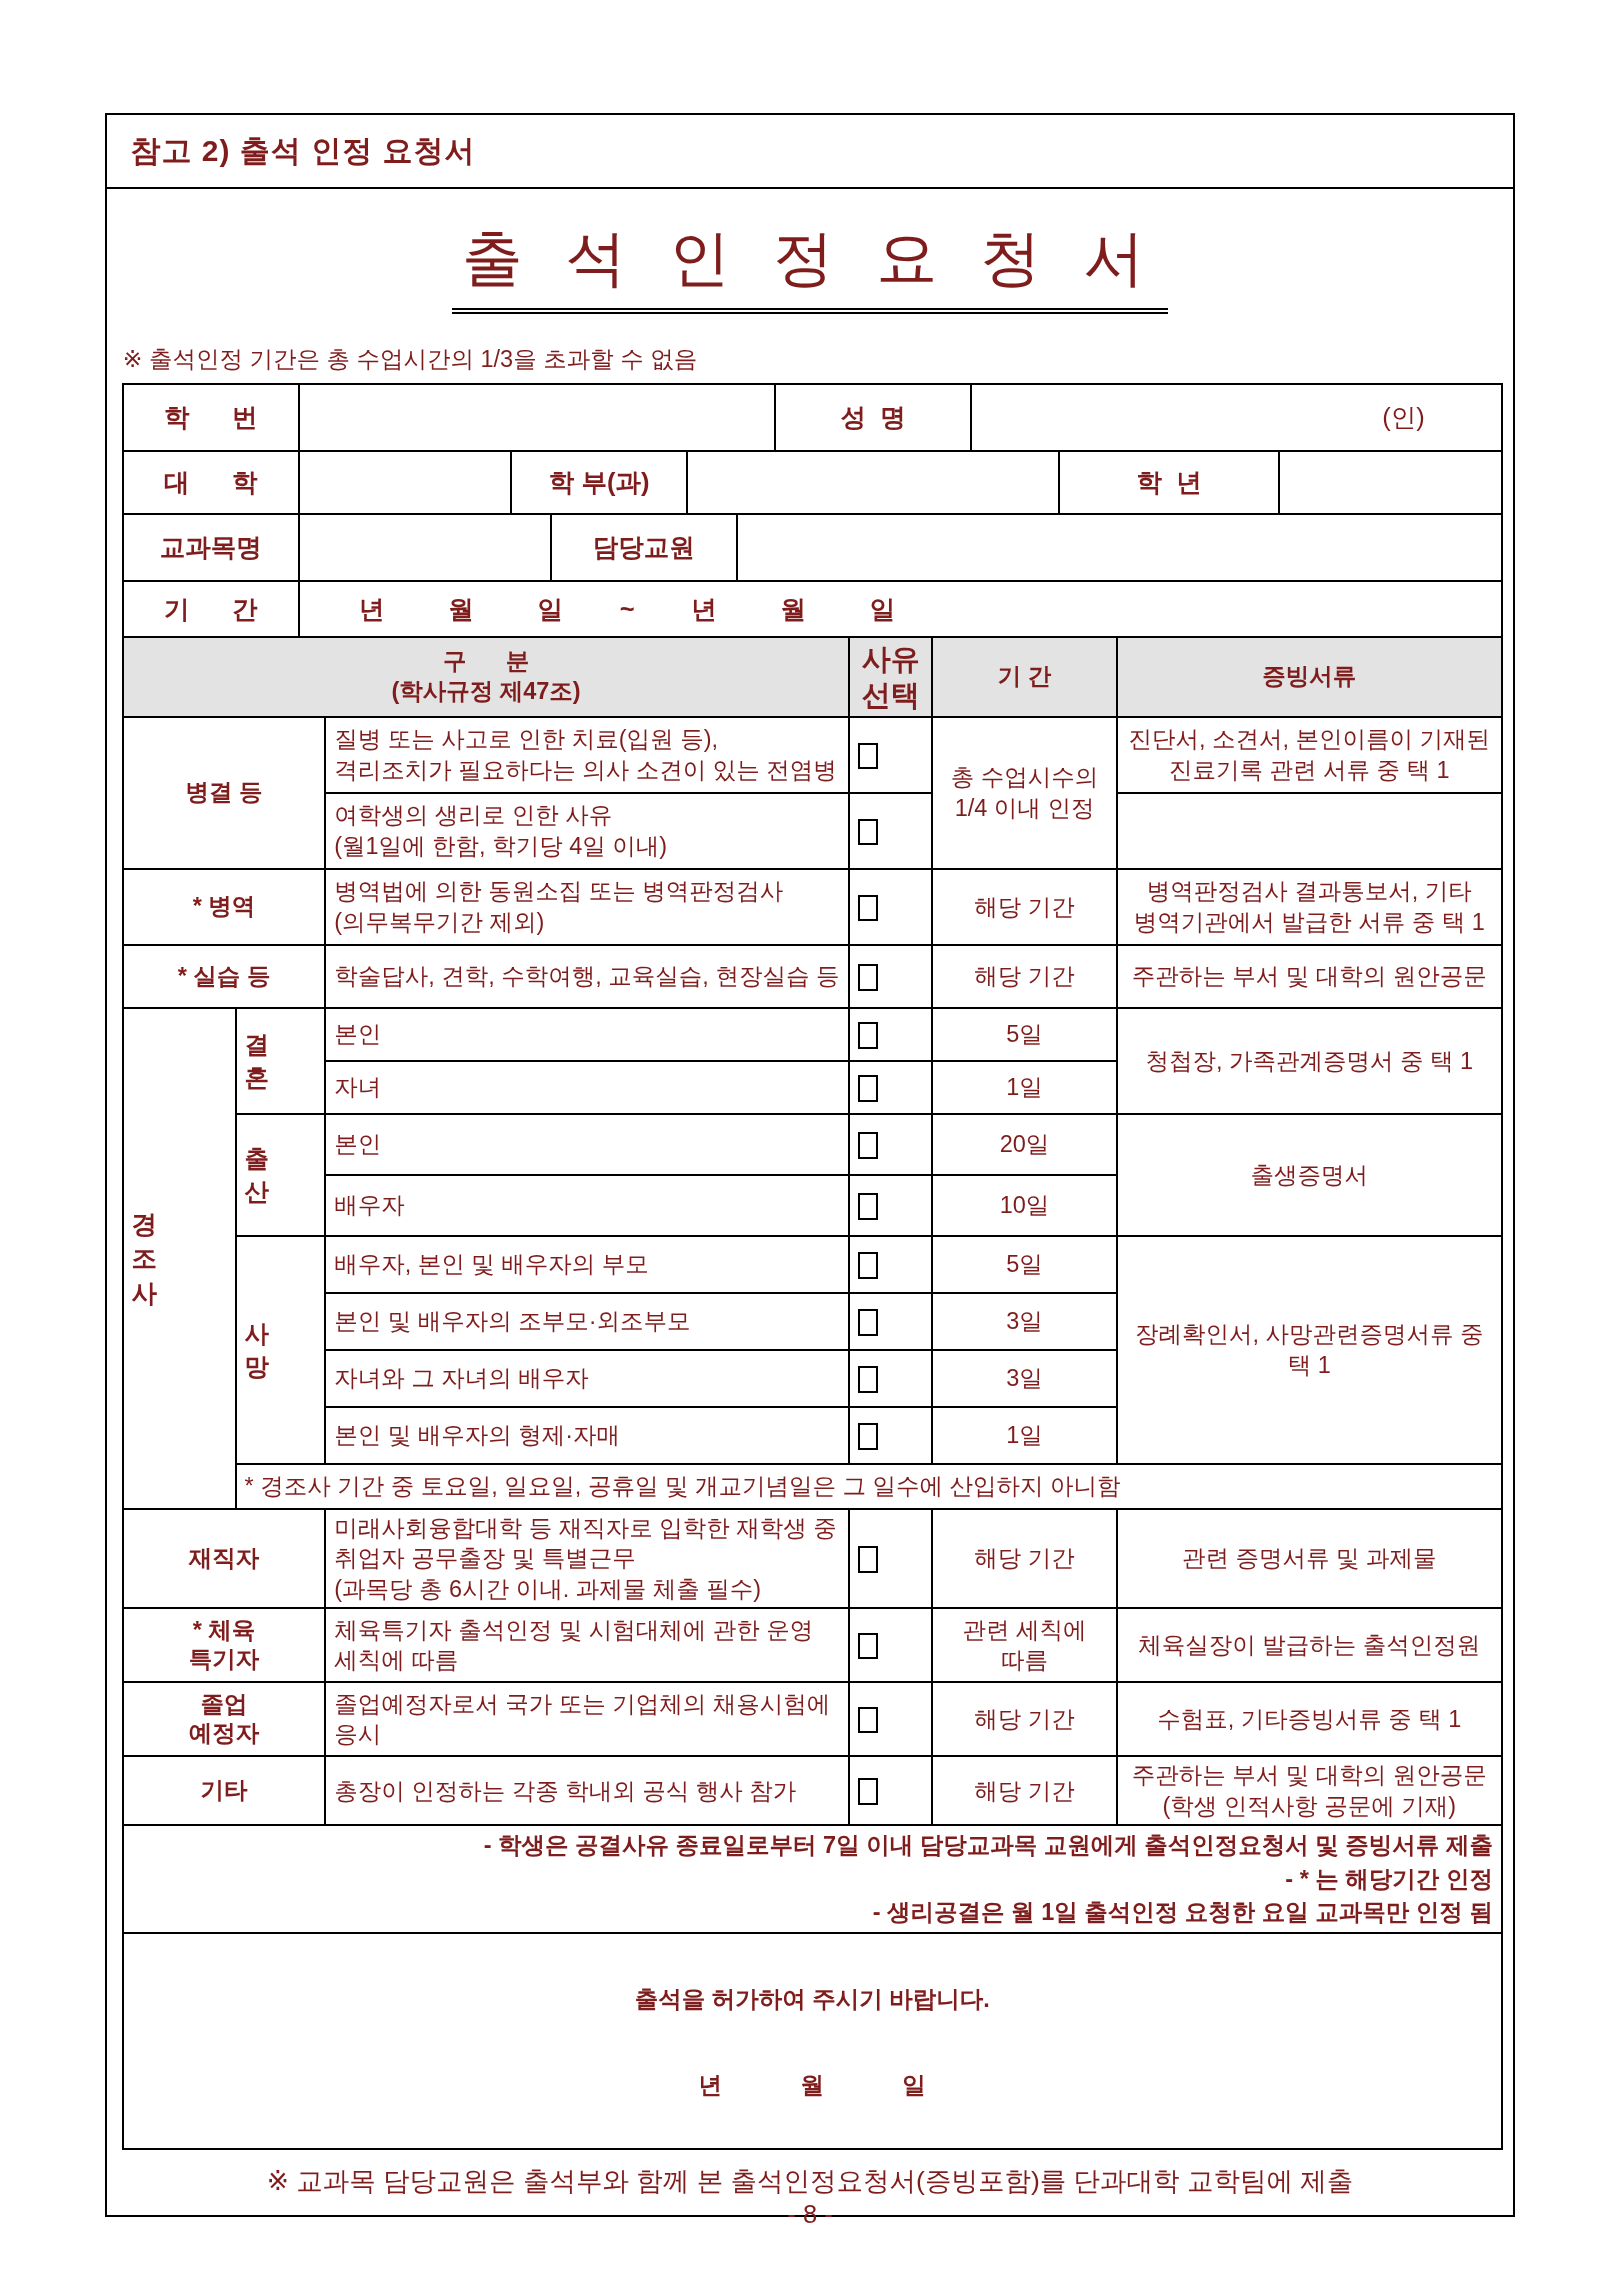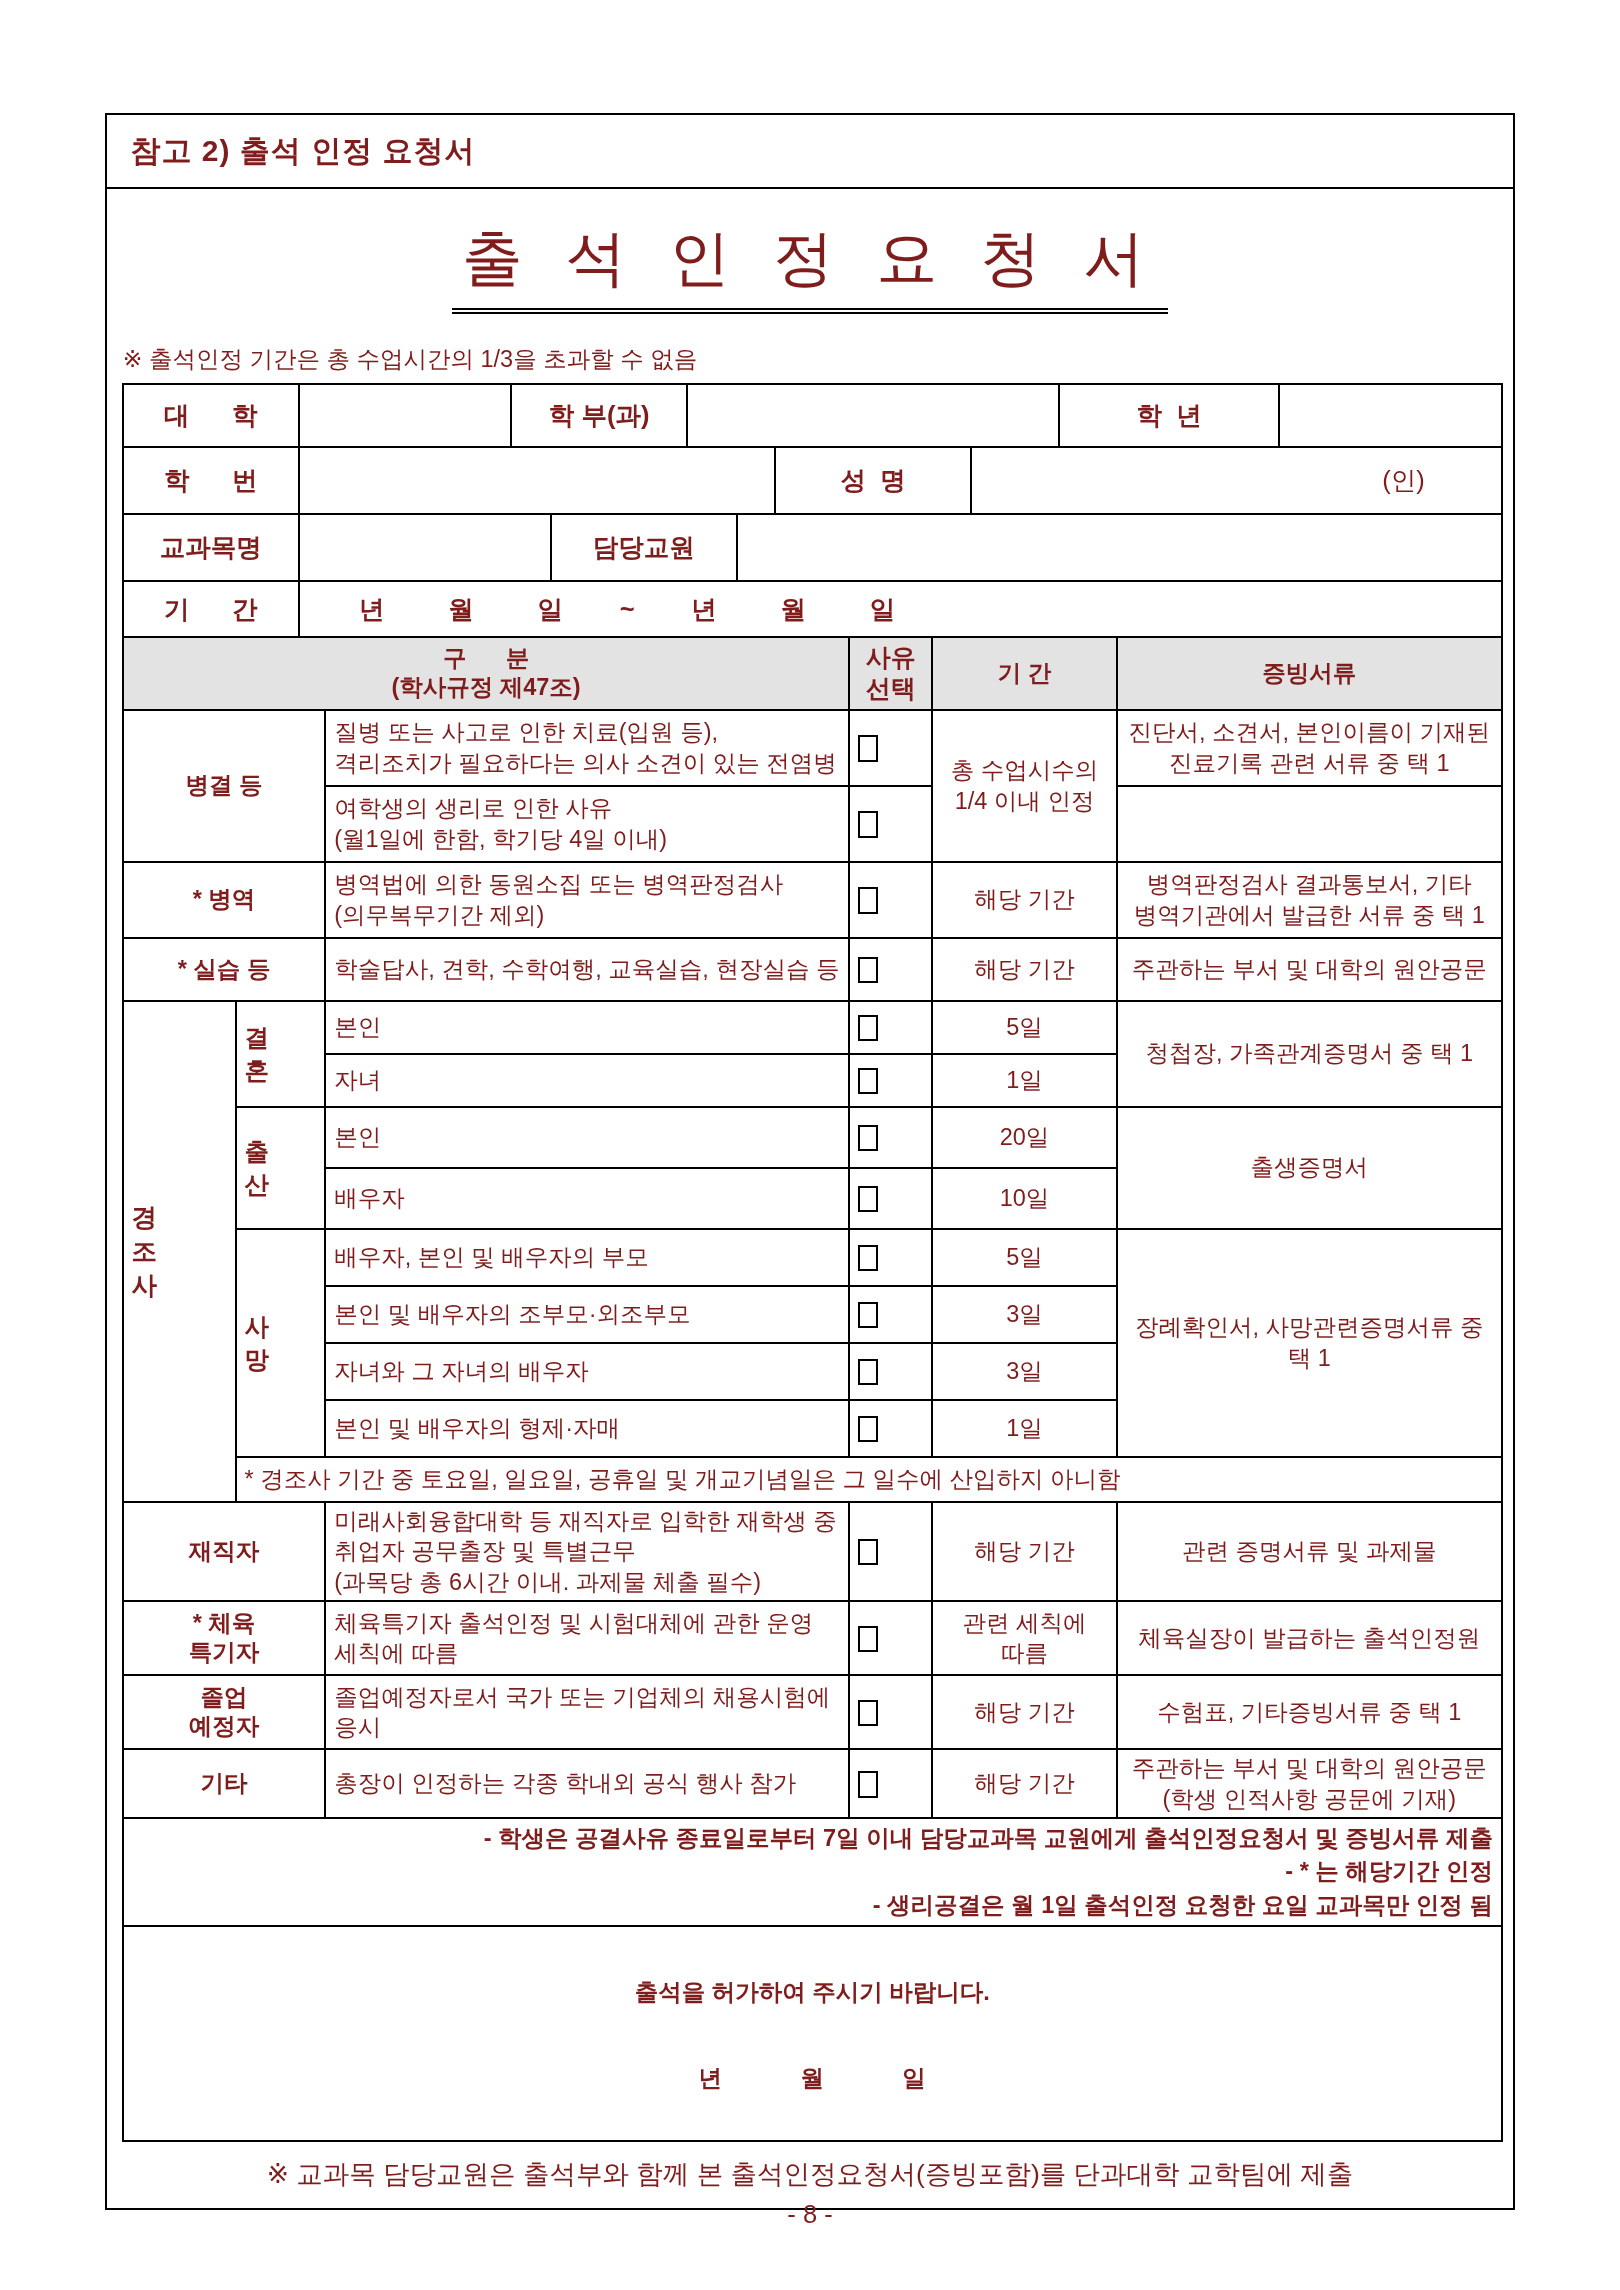--- a/index.html
+++ b/index.html
@@ -63,33 +63,33 @@
       <span>참고 2) 출석 인정 요청서</span>
     </div>
 
     <div class="title-wrap">
       <span class="form-title">출 석 인 정 요 청 서</span>
     </div>
 
     <div class="top-note">※ 출석인정 기간은 총 수업시간의 1/3을 초과할 수 없음</div>
 
     <div class="info">
+      <div class="info-row" style="height:67px;">
+        <div class="icell ilabel" style="width:12.8%;">학      번</div>
+        <div class="icell ival" style="width:34.6%;"></div>
+        <div class="icell ilabel" style="width:14.2%;">성  명</div>
+        <div class="icell ival" style="width:38.4%; justify-content:flex-end; padding-right:76px; font-size:25.5px;">(인)</div>
+      </div>
       <div class="info-row" style="height:63px;">
         <div class="icell ilabel" style="width:12.8%;">대      학</div>
         <div class="icell ival" style="width:15.4%;"></div>
         <div class="icell ilabel" style="width:12.8%;">학 부(과)</div>
         <div class="icell ival" style="width:27.0%;"></div>
         <div class="icell ilabel" style="width:16.0%;">학  년</div>
         <div class="icell ival" style="width:16.0%;"></div>
-      </div>
-      <div class="info-row" style="height:67px;">
-        <div class="icell ilabel" style="width:12.8%;">학      번</div>
-        <div class="icell ival" style="width:34.6%;"></div>
-        <div class="icell ilabel" style="width:14.2%;">성  명</div>
-        <div class="icell ival" style="width:38.4%; justify-content:flex-end; padding-right:76px; font-size:25.5px;">(인)</div>
       </div>
       <div class="info-row" style="height:67px;">
         <div class="icell ilabel" style="width:12.8%;">교과목명</div>
         <div class="icell ival" style="width:18.3%;"></div>
         <div class="icell ilabel" style="width:13.5%;">담당교원</div>
         <div class="icell ival" style="width:55.4%;"></div>
       </div>
       <div class="info-row" style="height:55px;">
         <div class="icell ilabel" style="width:12.8%;">기      간</div>
         <div class="icell ival" style="width:87.2%; padding-left:59px; font-weight:bold; font-size:25.5px;">년         월         일        ~        년         월         일</div>
@@ -102,21 +102,21 @@
           <col style="width:6.5%;">
           <col style="width:38.0%;">
         <col style="width:6.0%;">
           <col style="width:13.4%;">
           <col style="width:27.9%;">
       </colgroup>
       <tbody>
         <tr style="height:73px;">
           <td class="hdr" colspan="3">구      분
 (학사규정 제47조)</td>
-          <td class="hdr" style="padding:2.9px 2px; font-size:25px;margin-top:29px;">사유
+          <td class="hdr" style="padding:2.9px 2px; font-size:29px;margin-top:29px;">사유
 선택</td>
           <td class="hdr">기 간</td>
           <td class="hdr">증빙서류</td>
         </tr>
 
         <tr style="height:76px;">
           <td class="lbl" colspan="2" rowspan="2">병결 등</td>
           <td class="desc">질병 또는 사고로 인한 치료(입원 등),
 격리조치가 필요하다는 의사 소견이 있는 전염병</td>
           <td class="ctr"><span class="cb"></span></td>

